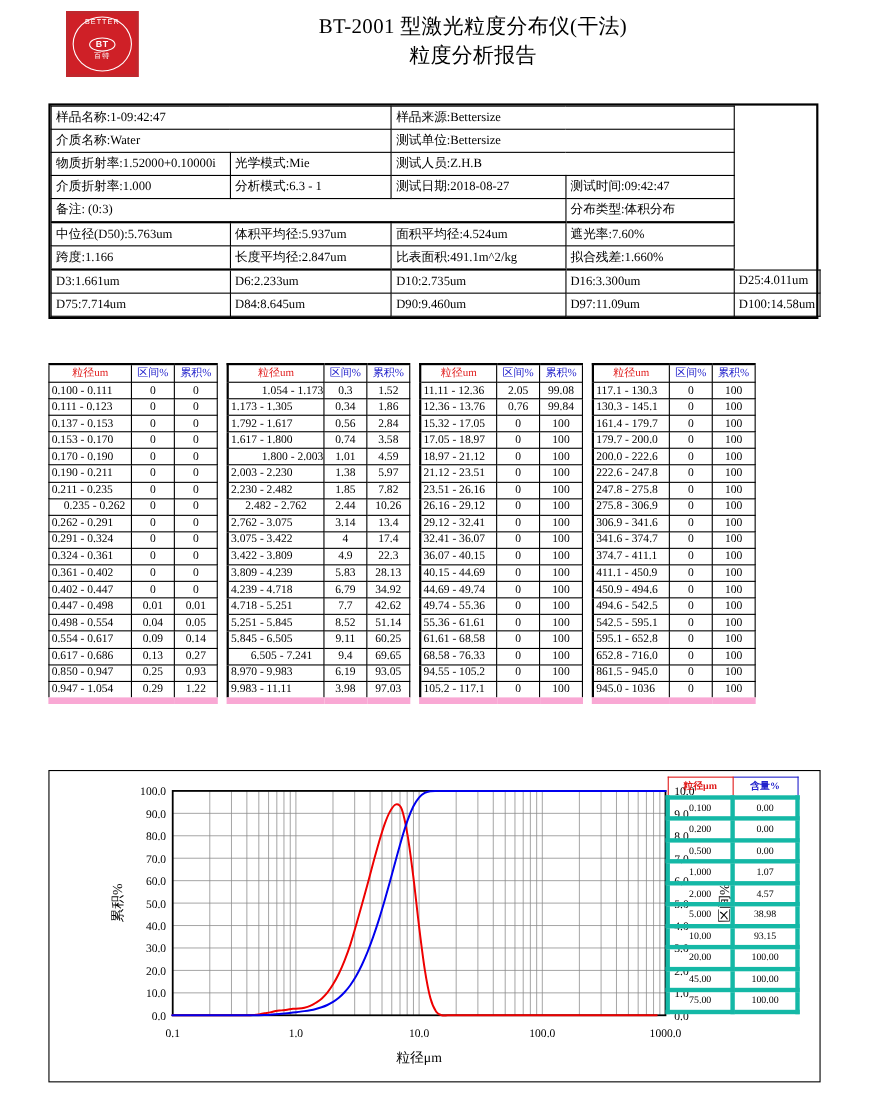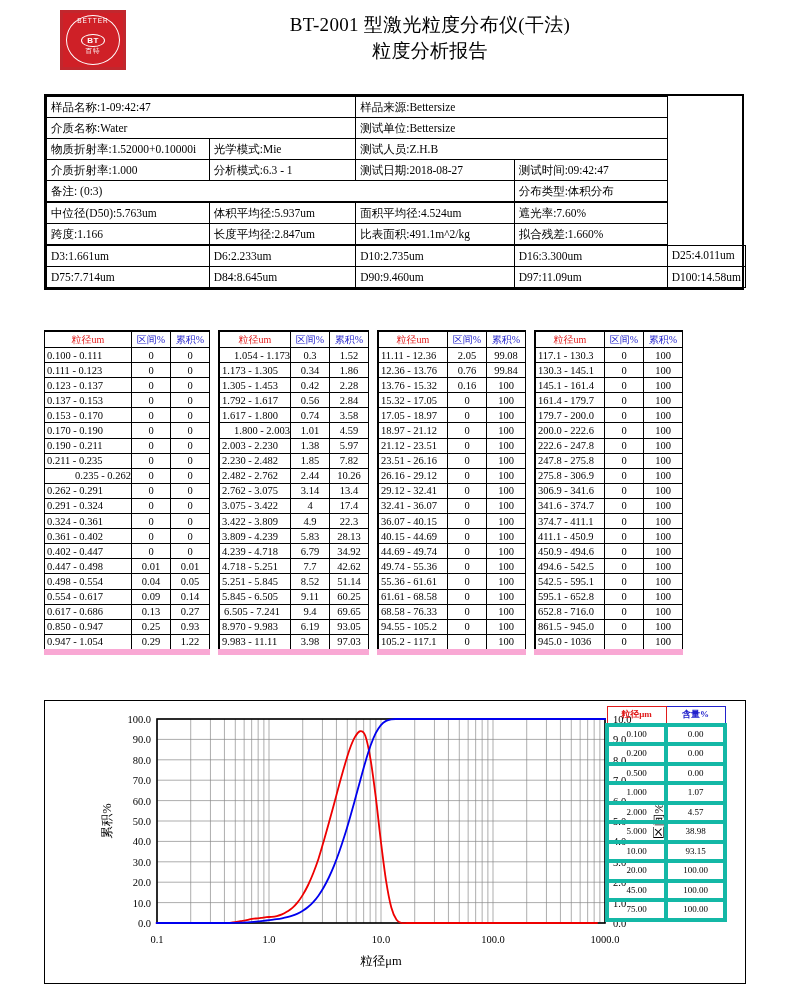--- a/index.html
+++ b/index.html
@@ -232,37 +232,20 @@
             <td class="c-gap"></td>
             <td class="c-range blk-sep" style="text-align:left;padding-left:2px">12.36 - 13.76</td>
             <td class="c-int">0.76</td>
             <td class="c-cum">99.84</td>
             <td class="c-gap"></td>
             <td class="c-range blk-sep" style="text-align:left;padding-left:2px">130.3 - 145.1</td>
             <td class="c-int">0</td>
             <td class="c-cum">100</td>
           </tr>
           <tr>
-            <td class="c-range" style="text-align:left;padding-left:2px">0.123 - 0.137</td>
-            <td class="c-int">0</td>
-            <td class="c-cum">0</td>
-            <td class="c-gap"></td>
-            <td class="c-range blk-sep" style="text-align:left;padding-left:2px">1.305 - 1.453</td>
-            <td class="c-int">0.42</td>
-            <td class="c-cum">2.28</td>
-            <td class="c-gap"></td>
-            <td class="c-range blk-sep" style="text-align:left;padding-left:2px">13.76 - 15.32</td>
-            <td class="c-int">0.16</td>
-            <td class="c-cum">100</td>
-            <td class="c-gap"></td>
-            <td class="c-range blk-sep" style="text-align:left;padding-left:2px">145.1 - 161.4</td>
-            <td class="c-int">0</td>
-            <td class="c-cum">100</td>
-          </tr>
-          <tr>
             <td class="c-range" style="text-align:left;padding-left:2px">0.137 - 0.153</td>
             <td class="c-int">0</td>
             <td class="c-cum">0</td>
             <td class="c-gap"></td>
             <td class="c-range blk-sep" style="text-align:left;padding-left:2px">1.792 - 1.617</td>
             <td class="c-int">0.56</td>
             <td class="c-cum">2.84</td>
             <td class="c-gap"></td>
             <td class="c-range blk-sep" style="text-align:left;padding-left:2px">15.32 - 17.05</td>
             <td class="c-int">0</td>
@@ -334,25 +317,25 @@
             <td class="c-gap"></td>
             <td class="c-range blk-sep" style="text-align:left;padding-left:2px">23.51 - 26.16</td>
             <td class="c-int">0</td>
             <td class="c-cum">100</td>
             <td class="c-gap"></td>
             <td class="c-range blk-sep" style="text-align:left;padding-left:2px">247.8 - 275.8</td>
             <td class="c-int">0</td>
             <td class="c-cum">100</td>
           </tr>
           <tr>
-            <td class="c-range" style="text-align:right;padding-left:20px">0.235 - 0.262</td>
-            <td class="c-int">0</td>
-            <td class="c-cum">0</td>
-            <td class="c-gap"></td>
-            <td class="c-range blk-sep" style="text-align:left;padding-left:2px">2.482 - 2.762</td>
+            <td class="c-range" style="text-align:center;padding-left:8px">0.235 - 0.262</td>
+            <td class="c-int">0</td>
+            <td class="c-cum">0</td>
+            <td class="c-gap"></td>
+            <td class="c-range blk-sep" style="text-align:left;padding-left:15px">2.482 - 2.762</td>
             <td class="c-int">2.44</td>
             <td class="c-cum">10.26</td>
             <td class="c-gap"></td>
             <td class="c-range blk-sep" style="text-align:left;padding-left:2px">26.16 - 29.12</td>
             <td class="c-int">0</td>
             <td class="c-cum">100</td>
             <td class="c-gap"></td>
             <td class="c-range blk-sep" style="text-align:left;padding-left:2px">275.8 - 306.9</td>
             <td class="c-int">0</td>
             <td class="c-cum">100</td>
@@ -491,21 +474,21 @@
             <td class="c-gap"></td>
             <td class="c-range blk-sep" style="text-align:left;padding-left:2px">595.1 - 652.8</td>
             <td class="c-int">0</td>
             <td class="c-cum">100</td>
           </tr>
           <tr>
             <td class="c-range" style="text-align:left;padding-left:2px">0.617 - 0.686</td>
             <td class="c-int">0.13</td>
             <td class="c-cum">0.27</td>
             <td class="c-gap"></td>
-            <td class="c-range blk-sep" style="text-align:left;padding-left:4px">6.505 - 7.241</td>
+            <td class="c-range blk-sep" style="text-align:left;padding-left:20px">6.505 - 7.241</td>
             <td class="c-int">9.4</td>
             <td class="c-cum">69.65</td>
             <td class="c-gap"></td>
             <td class="c-range blk-sep" style="text-align:left;padding-left:2px">68.58 - 76.33</td>
             <td class="c-int">0</td>
             <td class="c-cum">100</td>
             <td class="c-gap"></td>
             <td class="c-range blk-sep" style="text-align:left;padding-left:2px">652.8 - 716.0</td>
             <td class="c-int">0</td>
             <td class="c-cum">100</td>

